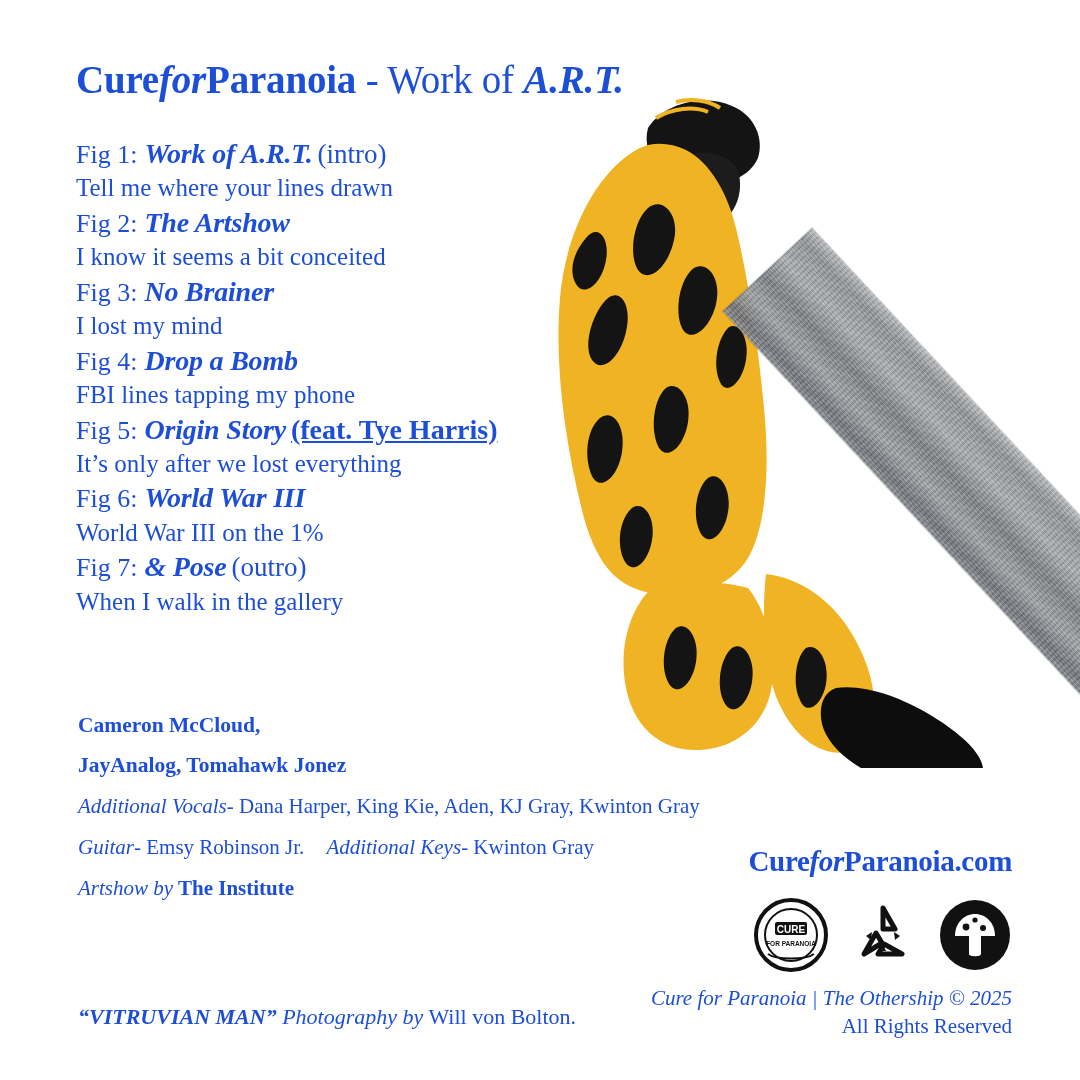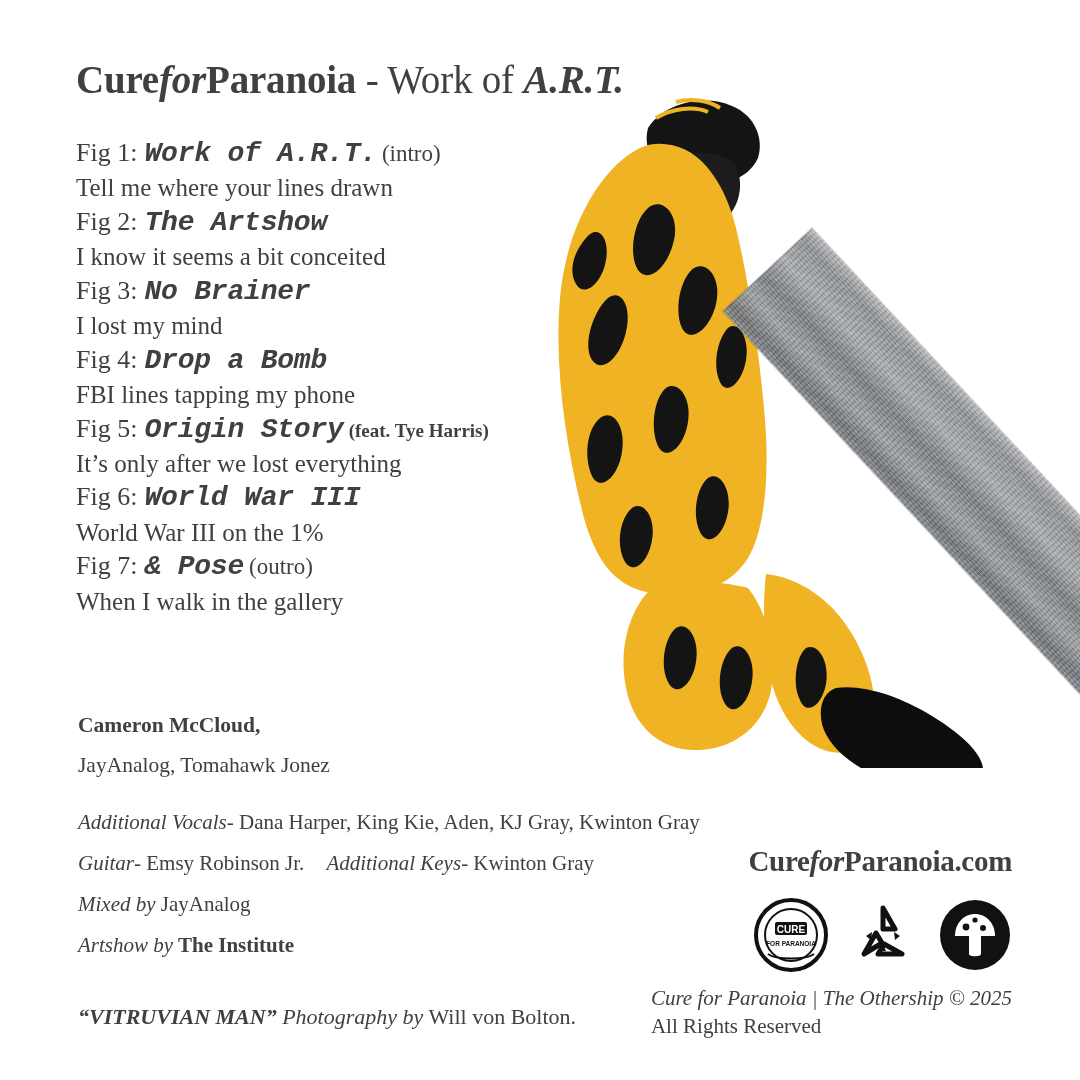--- a/index.html
+++ b/index.html
@@ -7,21 +7,21 @@
     padding: 0;
     background: #ffffff;
   }
   #page {
     position: relative;
     width: 1080px;
     height: 1080px;
     background: #ffffff;
     overflow: hidden;
     font-family: "Liberation Serif", serif;
-    color: #404040;
+    color: #1d4ed8;
   }
 
   
   #title {
     position: absolute;
     left: 76px;
     top: 60px;
     font-size: 39px;
     line-height: 1.05;
     white-space: nowrap;
@@ -45,29 +45,28 @@
     font-size: 26px;
     line-height: 1.30;
   }
   .fig { font-weight: normal; }
   .tname {
     font-style: italic;
     font-weight: bold;
     font-size: 28px;
     margin-left: 7px;
     letter-spacing: -0.2px;
-    font-family: Liberation Mono, monospace;
   }
   .tnote {
     font-weight: normal;
     font-style: normal;
-    font-size: 23px;
+    font-size: 27px;
     margin-left: 5px;
   }
-  .tnote.bold { font-weight: bold; font-size: 19px; }
+  .tnote.bold { font-weight: bold; font-size: 28px; text-decoration: underline; }
   .lyric {
     display: block;
     white-space: nowrap;
     font-size: 25px;
     line-height: 1.26;
   }
 
   
   #credits {
     position: absolute;
@@ -76,24 +75,24 @@
     width: 620px;
   }
   .cred-name {
     font-weight: bold;
     font-size: 21.5px;
     line-height: 1.0;
     margin-bottom: 18px;
     white-space: nowrap;
   }
   .cred-name2 {
-    font-weight: normal;
+    font-weight: bold;
     font-size: 21.5px;
     line-height: 1.0;
-    margin-bottom: 36px;
+    margin-bottom: 20px;
     white-space: nowrap;
   }
   .cred-row {
     font-size: 21px;
     line-height: 1.0;
     margin-bottom: 20px;
     white-space: nowrap;
   }
   .cred-row .lab { font-style: italic; }
   .cred-row .val { font-style: normal; }
@@ -130,21 +129,21 @@
     display: flex;
     gap: 18px;
     align-items: center;
   }
   .badge { width: 74px; height: 74px; }
 
   #rights {
     position: absolute;
     right: 68px;
     top: 985px;
-    text-align: left;
+    text-align: right;
     font-size: 21px;
     line-height: 1.33;
     white-space: nowrap;
   }
   #rights .it { font-style: italic; }
 
   
   #artwork {
     position: absolute;
     left: 480px;
@@ -282,23 +281,20 @@
     <div class="cred-name2">JayAnalog,  Tomahawk Jonez</div>
 
     <div class="cred-row">
       <span class="lab">Additional Vocals</span><span class="val">- Dana Harper, King Kie, Aden, KJ Gray, Kwinton Gray</span>
     </div>
 
     <div class="cred-row">
       <span class="lab">Guitar</span><span class="val">- Emsy Robinson Jr.</span><span class="lab cred-gap">Additional Keys</span><span class="val">- Kwinton Gray</span>
     </div>
 
-    <div class="cred-row">
-      <span class="lab">Mixed by</span><span class="val"> JayAnalog</span>
-    </div>
 
 
     <div class="cred-row">
       <span class="lab">Artshow by</span><span class="val b"> The Institute</span>
     </div>
   </div>
 
   <div id="website">
     <span>Cure</span><span class="it">for</span><span>Paranoia.com</span>
   </div>

